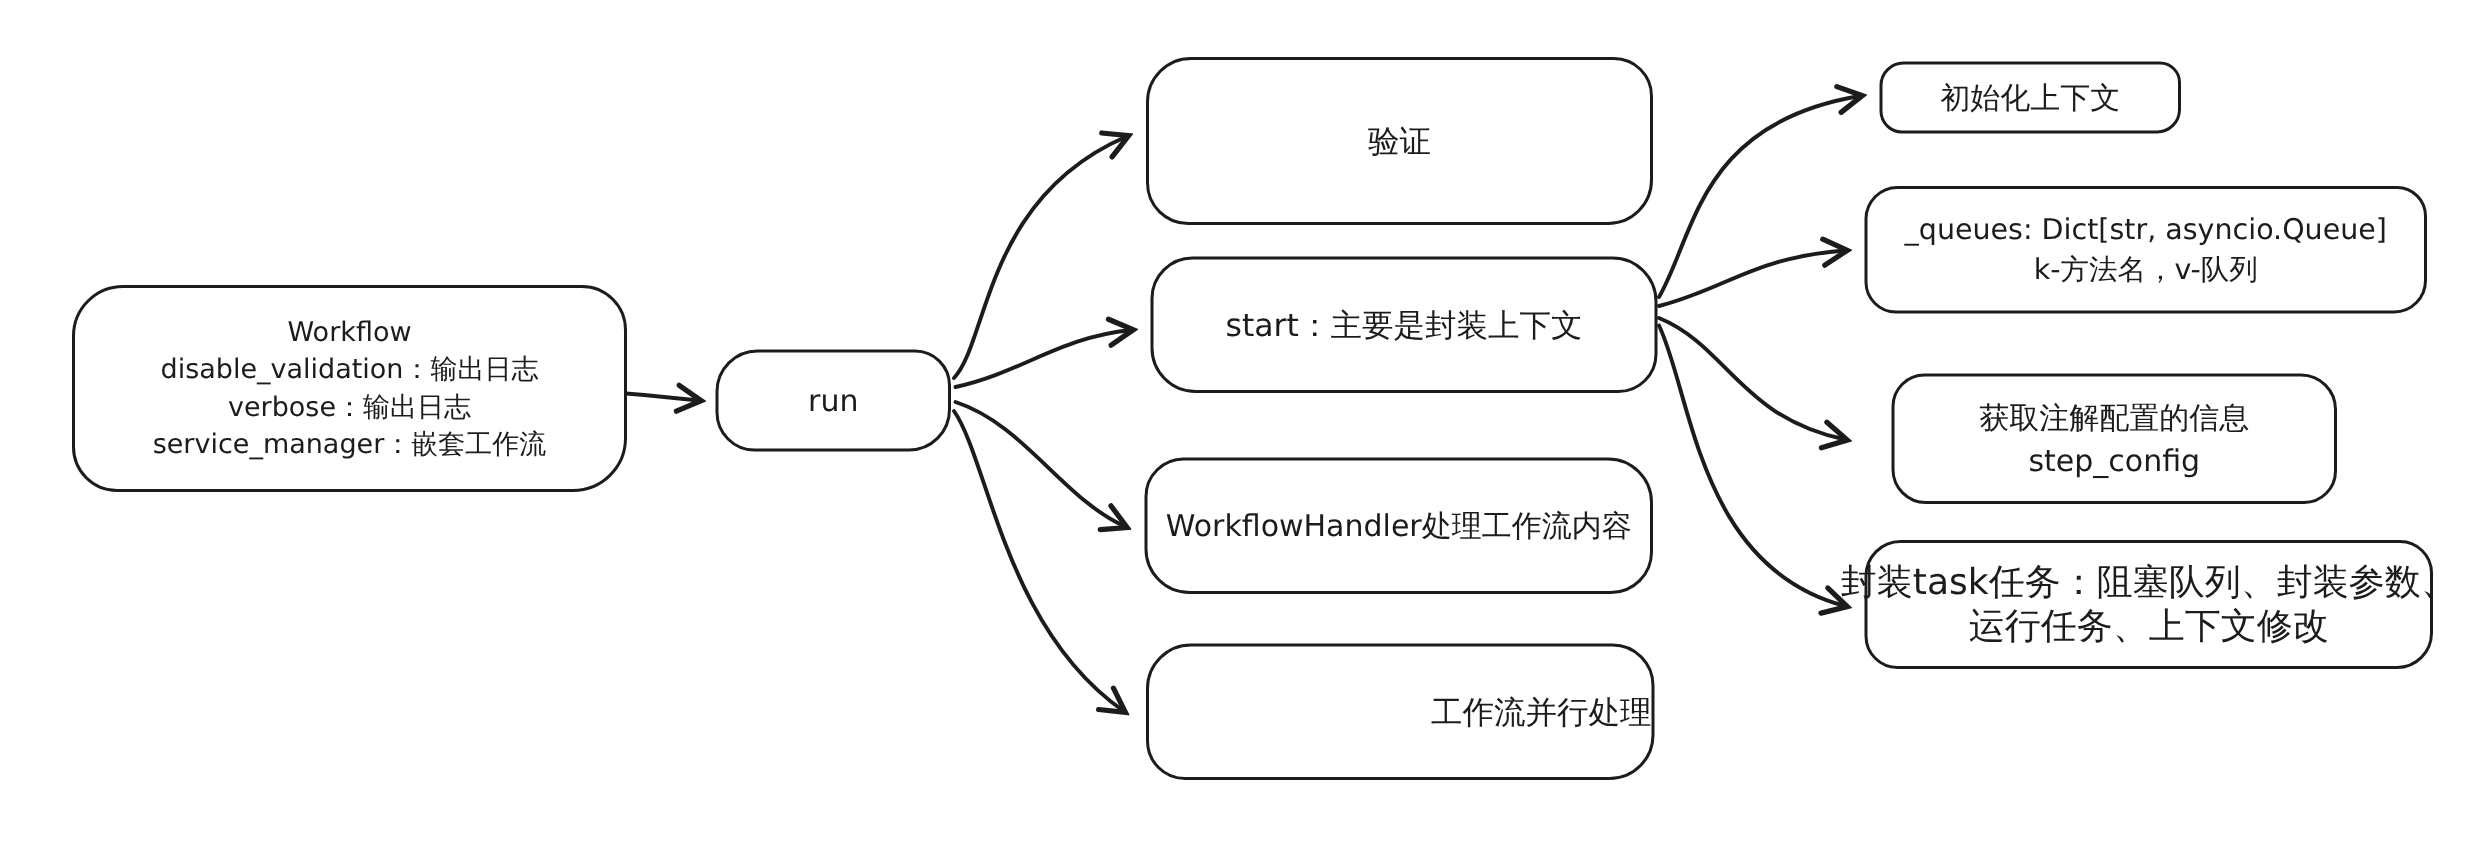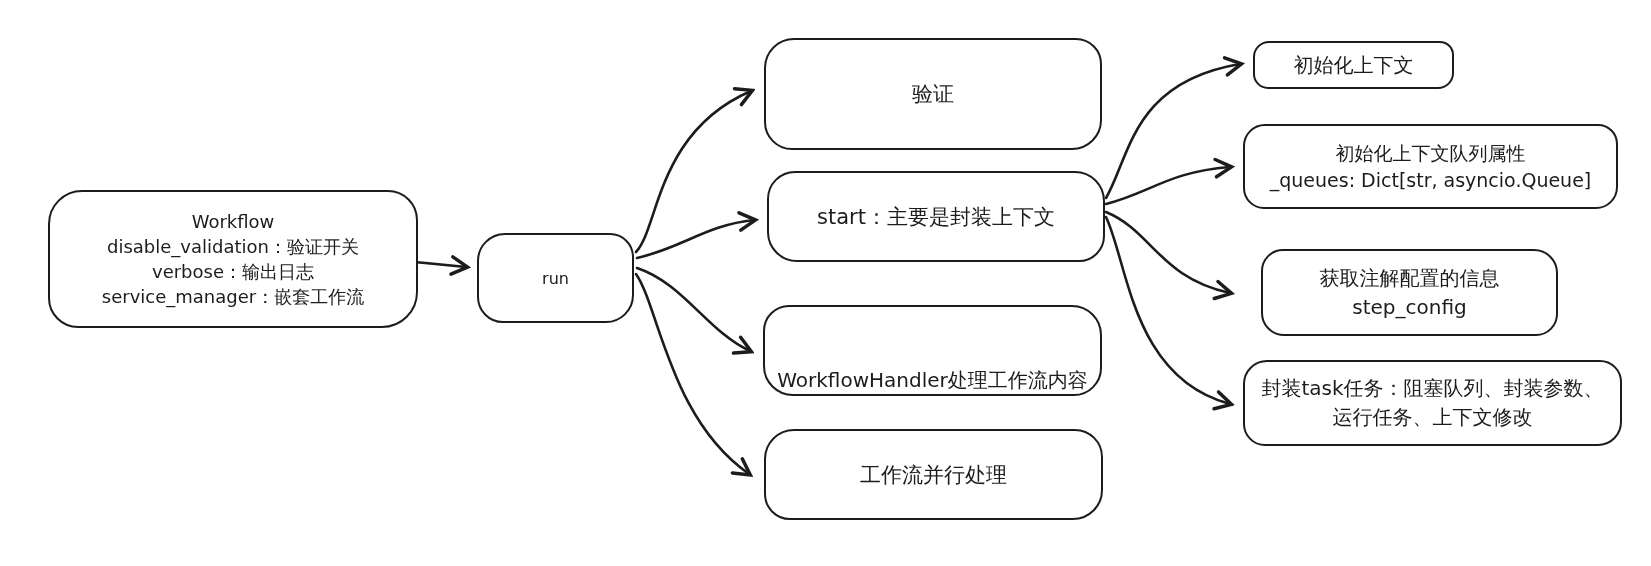--- a/index.html
+++ b/index.html
@@ -18,29 +18,29 @@
     background:#ffffff;
     border:2.6px solid #1c1c1c;
     display:flex;flex-direction:column;
     align-items:center;justify-content:center;
     text-align:center;
     z-index:2;
   }
   .node span{display:block;white-space:nowrap;}
   
   .n-workflow{left:16px;top:190px;width:370px;height:138px;border-radius:34px 30px 36px 30px;font-size:18px;line-height:25px;margin-left:32px;}
-  .n-run{left:477px;top:233px;width:157px;height:90px;border-radius:28px 24px 28px 26px;font-size:16px;}
+  .n-run{left:477px;top:233px;width:157px;height:68px;border-radius:28px 24px 28px 26px;font-size:20px;}
   .n-validate{left:764px;top:38px;width:338px;height:112px;border-radius:30px 26px 30px 28px;font-size:21px;}
   .n-start{left:767px;top:171px;width:338px;height:91px;border-radius:28px 30px 26px 30px;font-size:21px;}
-  .n-handler{left:763px;top:305px;width:339px;height:91px;border-radius:26px 30px 28px 30px;font-size:20px;justify-content:flex-end;}
-  .n-parallel{left:764px;top:429px;width:339px;height:91px;border-radius:30px 28px 30px 26px;font-size:21px;}
+  .n-handler{left:763px;top:305px;width:339px;height:91px;border-radius:26px 30px 28px 30px;font-size:20px;}
+  .n-parallel{left:764px;top:429px;width:339px;height:91px;border-radius:30px 28px 30px 26px;font-size:21px;align-items:flex-end;}
   .n-initctx{left:1253px;top:41px;width:201px;height:48px;border-radius:16px 14px 16px 15px;font-size:20px;}
   .n-queues{left:1243px;top:124px;width:375px;height:85px;border-radius:22px 20px 22px 21px;font-size:19px;line-height:27px;}
   .n-stepconfig{left:1243px;top:249px;width:297px;height:87px;border-radius:22px 24px 22px 23px;font-size:20px;line-height:29px;margin-left:18px;}
-  .n-wraptask{left:1243px;top:360px;width:379px;height:86px;border-radius:24px 22px 24px 22px;font-size:20px;line-height:29px;}
+  .n-wraptask{left:1243px;top:360px;width:379px;height:86px;border-radius:24px 22px 24px 22px;font-size:24px;line-height:29px;}
 </style>
 </head>
 <body>
 
 <div class="canvas">
 
   <svg class="edges" viewBox="0 0 1651 566" xmlns="http://www.w3.org/2000/svg">
     <defs>
       <marker id="arrow" viewBox="0 0 14 14" refX="11" refY="7" markerWidth="8.5" markerHeight="8.5" orient="auto-start-reverse">
         <path d="M2,1.5 L12,7 L2,12.5" fill="none" stroke="#1c1c1c" stroke-width="2.2" stroke-linecap="round"></path>
@@ -54,21 +54,21 @@
       <path d="M 636 274 C 659 307 670 419 749 474" marker-end="url(#arrow)"></path>
       <path d="M 1106 198 C 1130 157 1132 82 1240 64" marker-end="url(#arrow)"></path>
       <path d="M 1106 204 C 1152 192 1168 172 1230 167" marker-end="url(#arrow)"></path>
       <path d="M 1106 212 C 1152 231 1160 278 1230 293" marker-end="url(#arrow)"></path>
       <path d="M 1106 217 C 1128 263 1132 378 1230 404" marker-end="url(#arrow)"></path>
     </g>
   </svg>
 
   <div class="node n-workflow">
     <span>Workflow</span>
-    <span>disable_validation：验证开关</span>
+    <span>disable_validation：输出日志</span>
     <span>verbose：输出日志</span>
     <span>service_manager：嵌套工作流</span>
   </div>
 
   <div class="node n-run">
     <span>run</span>
   </div>
 
   <div class="node n-validate">
     <span>验证</span>
@@ -84,22 +84,22 @@
 
   <div class="node n-parallel">
     <span>工作流并行处理</span>
   </div>
 
   <div class="node n-initctx">
     <span>初始化上下文</span>
   </div>
 
   <div class="node n-queues">
-    <span>初始化上下文队列属性</span>
     <span>_queues: Dict[str, asyncio.Queue]</span>
+    <span>k-方法名，v-队列</span>
   </div>
 
   <div class="node n-stepconfig">
     <span>获取注解配置的信息</span>
     <span>step_config</span>
   </div>
 
   <div class="node n-wraptask">
     <span>封装task任务：阻塞队列、封装参数、</span>
     <span>运行任务、上下文修改</span>

